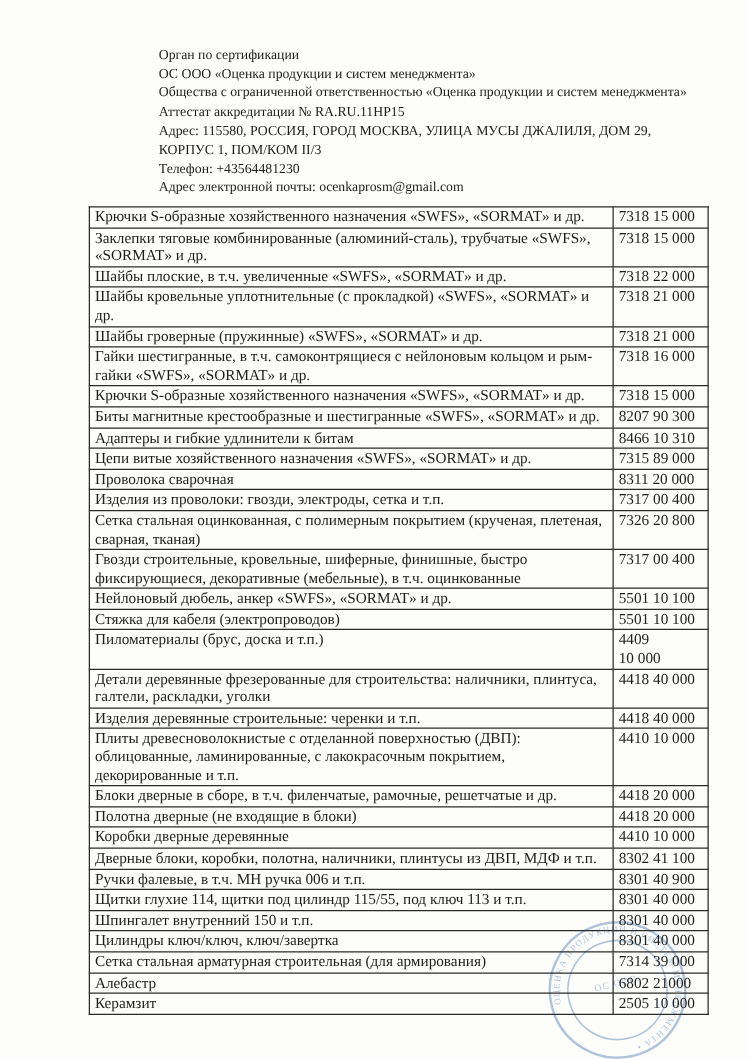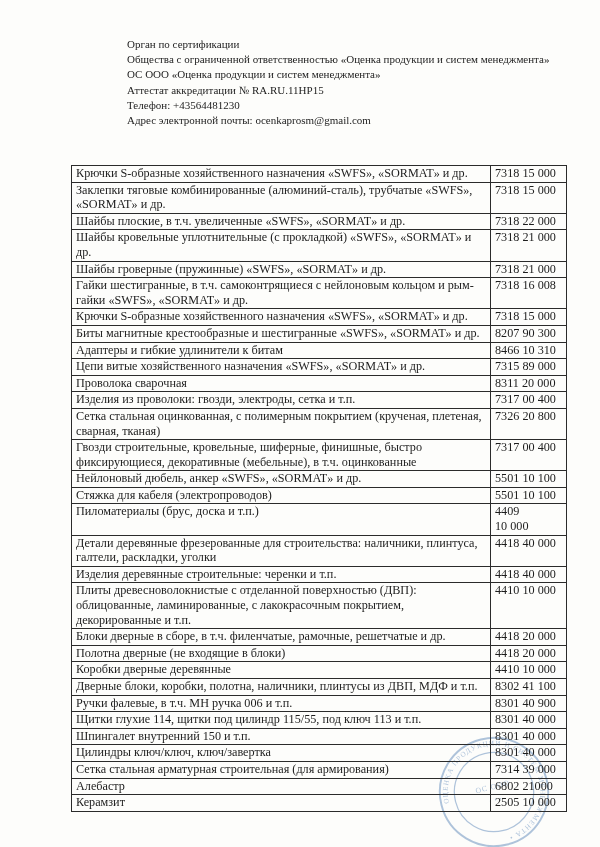--- a/index.html
+++ b/index.html
@@ -51,23 +51,24 @@
     letter-spacing: 1px;
   }
 </style>
 </head>
 <body style="background: rgb(253, 253, 251); color: rgb(29, 29, 29);">
 
 <div class="page">
 
   <div class="header" id="header-lines">
       <div class="hline">Орган по сертификации</div>
+      <div class="hline">ОС ООО «Оценка продукции и систем менеджмента»</div>
       <div class="hline">Общества с ограниченной ответственностью «Оценка продукции и систем менеджмента»</div>
-      <div class="hline">ОС ООО «Оценка продукции и систем менеджмента»</div>
       <div class="hline">Аттестат аккредитации № RA.RU.11HP15</div>
+      <div class="hline">Адрес: 115580, РОССИЯ, ГОРОД МОСКВА, УЛИЦА МУСЫ ДЖАЛИЛЯ, ДОМ 29, КОРПУС 1, ПОМ/КОМ II/3</div>
       <div class="hline">Телефон: +43564481230</div>
       <div class="hline">Адрес электронной почты: ocenkaprosm@gmail.com</div>
     </div>
 
   <table class="products">
     <tbody id="table-body">
         <tr>
           <td class="td-name">Крючки S-образные хозяйственного назначения «SWFS», «SORMAT» и др.</td>
           <td class="td-code">7318 15 000</td>
         </tr>
@@ -82,21 +83,21 @@
         <tr>
           <td class="td-name">Шайбы кровельные уплотнительные (с прокладкой) «SWFS», «SORMAT» и др.</td>
           <td class="td-code">7318 21 000</td>
         </tr>
         <tr>
           <td class="td-name">Шайбы гроверные (пружинные) «SWFS», «SORMAT» и др.</td>
           <td class="td-code">7318 21 000</td>
         </tr>
         <tr>
           <td class="td-name">Гайки шестигранные, в т.ч. самоконтрящиеся с нейлоновым кольцом и рым-гайки «SWFS», «SORMAT» и др.</td>
-          <td class="td-code">7318 16 008</td>
+          <td class="td-code">7318 16 000</td>
         </tr>
         <tr>
           <td class="td-name">Крючки S-образные хозяйственного назначения «SWFS», «SORMAT» и др.</td>
           <td class="td-code">7318 15 000</td>
         </tr>
         <tr>
           <td class="td-name">Биты магнитные крестообразные и шестигранные «SWFS», «SORMAT» и др.</td>
           <td class="td-code">8207 90 300</td>
         </tr>
         <tr>

